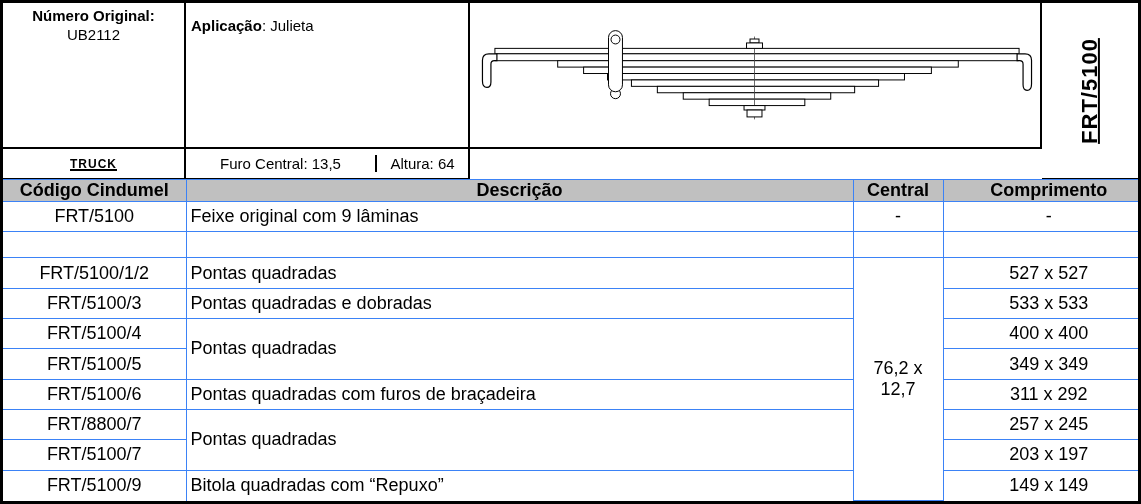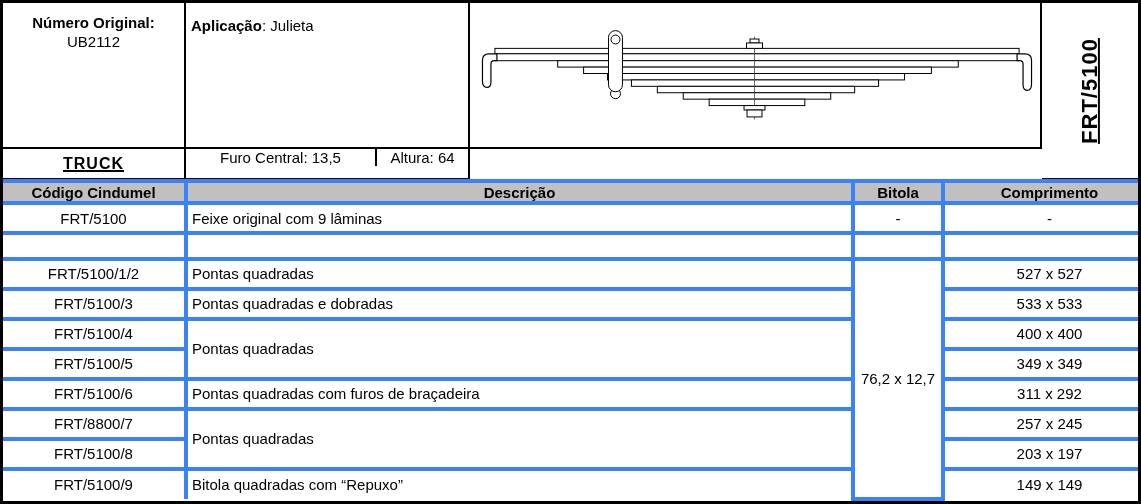--- a/index.html
+++ b/index.html
@@ -12,51 +12,51 @@
 
   
   .top {
     flex:0 0 176px;
     display:grid;
     grid-template-columns:183px 284px 572px 1fr;
     grid-template-rows:146px 30px;
   }
   .tcell { box-sizing:border-box; background:#fff; border-right:2px solid #000; border-bottom:2px solid #000; overflow:hidden; }
   .numero { text-align:center; padding-top:3px; font-size:15px; line-height:19px; }
-  .numero .lbl { font-weight:bold; display:block;margin-top:7px; }
+  .numero .lbl { font-weight:bold; display:block; }
   .aplicacao { padding:14px 5px; font-size:15px; }
   .aplicacao .lbl { font-weight:bold; }
   .drawing-cell { position:relative; }
   .drawing-cell svg { display:block; width:100%; height:100%; }
   .frt-cell {
     grid-column:4; grid-row:1 / 3;
     border-right:0; border-bottom:1px solid #000; box-sizing:border-box;
     display:flex; align-items:center; justify-content:center; background:#fff;
   }
   .frt-text {
     transform:rotate(-90deg);
     font-weight:bold; font-size:22px; letter-spacing:1px;
     text-decoration:underline; text-decoration-thickness:2px;
     white-space:nowrap;
   }
   .row2 { border-bottom:1px solid #000; display:flex; align-items:center; justify-content:center; font-size:15px; }
   .row2 .lbl { font-weight:bold; }
-  .truck { font-weight:bold; font-size:16px; text-decoration:underline; text-decoration-thickness:2px; letter-spacing:1px; }
-  .strip { padding:0; display:flex; align-items:flex-start; justify-content:flex-start; }
+  .truck { font-weight:bold; font-size:12px; text-decoration:underline; text-decoration-thickness:2px; letter-spacing:1px; }
+  .strip { padding:0; display:flex; align-items:center; justify-content:flex-start; }
   .strip > div {
     flex:0 0 191px; box-sizing:border-box; border-right:2px solid #000;
     display:flex; align-items:center; justify-content:center; font-size:15px;
   }
   .strip > div:nth-child(2){ flex:0 0 190px; }
   .strip > div:last-child { flex:1 1 auto; border-right:0; }
 
   
   .table-wrap { flex:1 1 auto; display:flex; }
   table { border-collapse:collapse; width:100%; height:100%; table-layout:fixed; }
-  th, td { border:4px solid #3b82f6; font-size:15px; padding:0; overflow:hidden; box-sizing:border-box; }
+  th, td { border:1px solid #3b82f6; font-size:18px; padding:0; overflow:hidden; box-sizing:border-box; }
   th { background:#c0c0c0; font-weight:bold; height:22px; text-align:center; }
   th:first-child, td:first-child { border-left:0; }
   th:last-child, td:last-child { border-right:0;padding-left:16px; }
   tbody tr:last-child td { border-bottom:0; }
   tbody tr { height:29px; }
   tbody tr.spacer { height:25px; }
   td.code, td.bitola, td.comp { text-align:center; }
   td.desc { text-align:left; padding:0 4px; }
 </style>
 </head>
@@ -126,21 +126,21 @@
       <colgroup>
         <col style="width:183px">
           <col style="width:667px">
           <col style="width:90px">
           <col style="width:195px">
       </colgroup>
       <thead>
         <tr>
           <th>Código Cindumel</th>
           <th>Descrição</th>
-          <th>Bitola</th>
+          <th>Central</th>
           <th>Comprimento</th>
         </tr>
       </thead>
       <tbody id="parts-body">
           <tr>
             <td class="code">FRT/5100</td>
             <td class="desc">Feixe original com 9 lâminas</td>
             <td class="bitola">-</td>
             <td class="comp">-</td>
           </tr>
@@ -174,21 +174,21 @@
             <td class="code">FRT/5100/6</td>
             <td class="desc">Pontas quadradas com furos de braçadeira</td>
             <td class="comp">311 x 292</td>
           </tr>
           <tr>
             <td class="code">FRT/8800/7</td>
             <td class="desc" rowspan="2">Pontas quadradas</td>
             <td class="comp">257 x 245</td>
           </tr>
           <tr>
-            <td class="code">FRT/5100/8</td>
+            <td class="code">FRT/5100/7</td>
             <td class="comp">203 x 197</td>
           </tr>
           <tr>
             <td class="code">FRT/5100/9</td>
             <td class="desc">Bitola quadradas com “Repuxo”</td>
             <td class="comp">149 x 149</td>
           </tr>
         </tbody>
     </table>
   </div>

